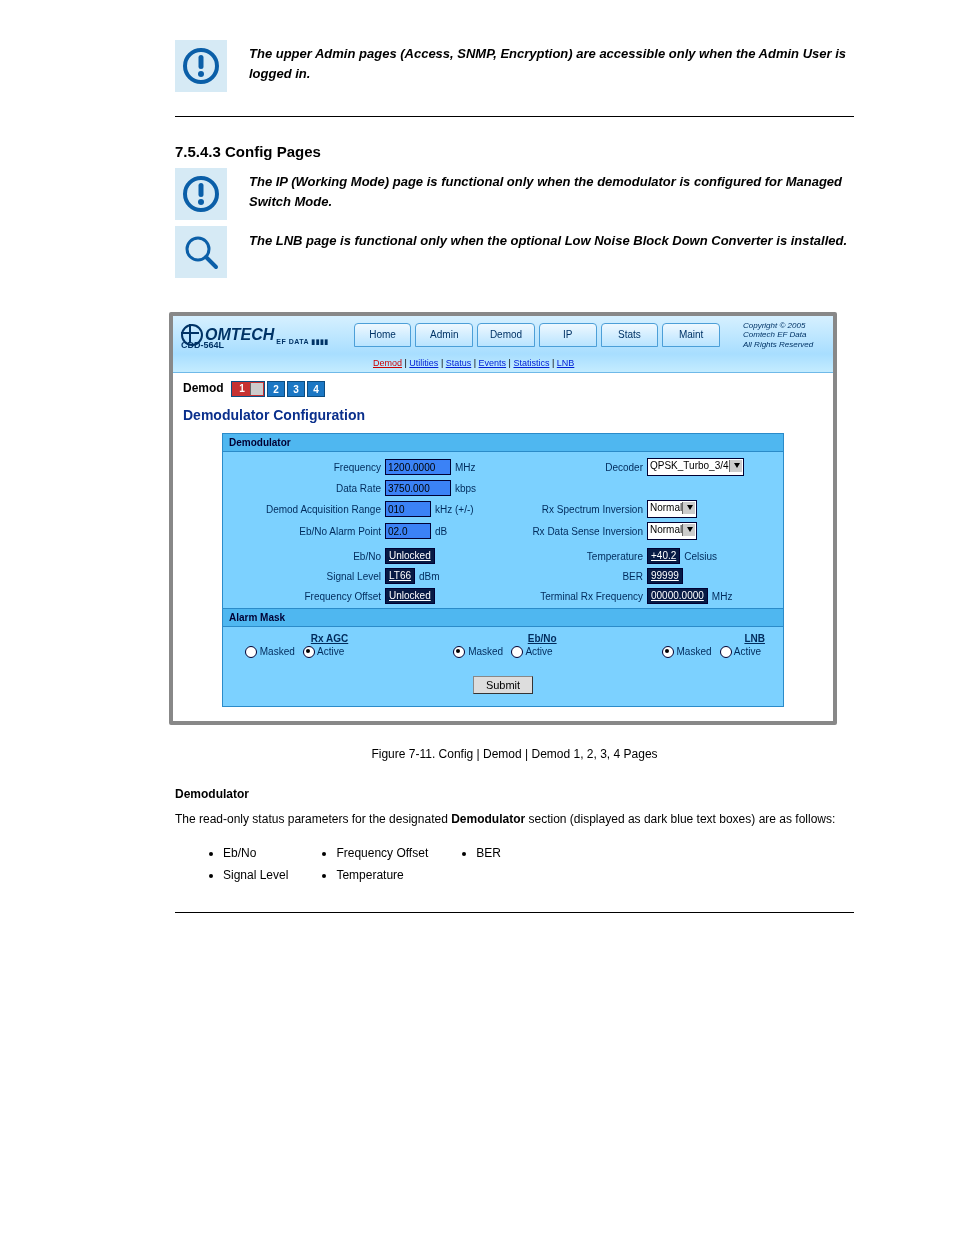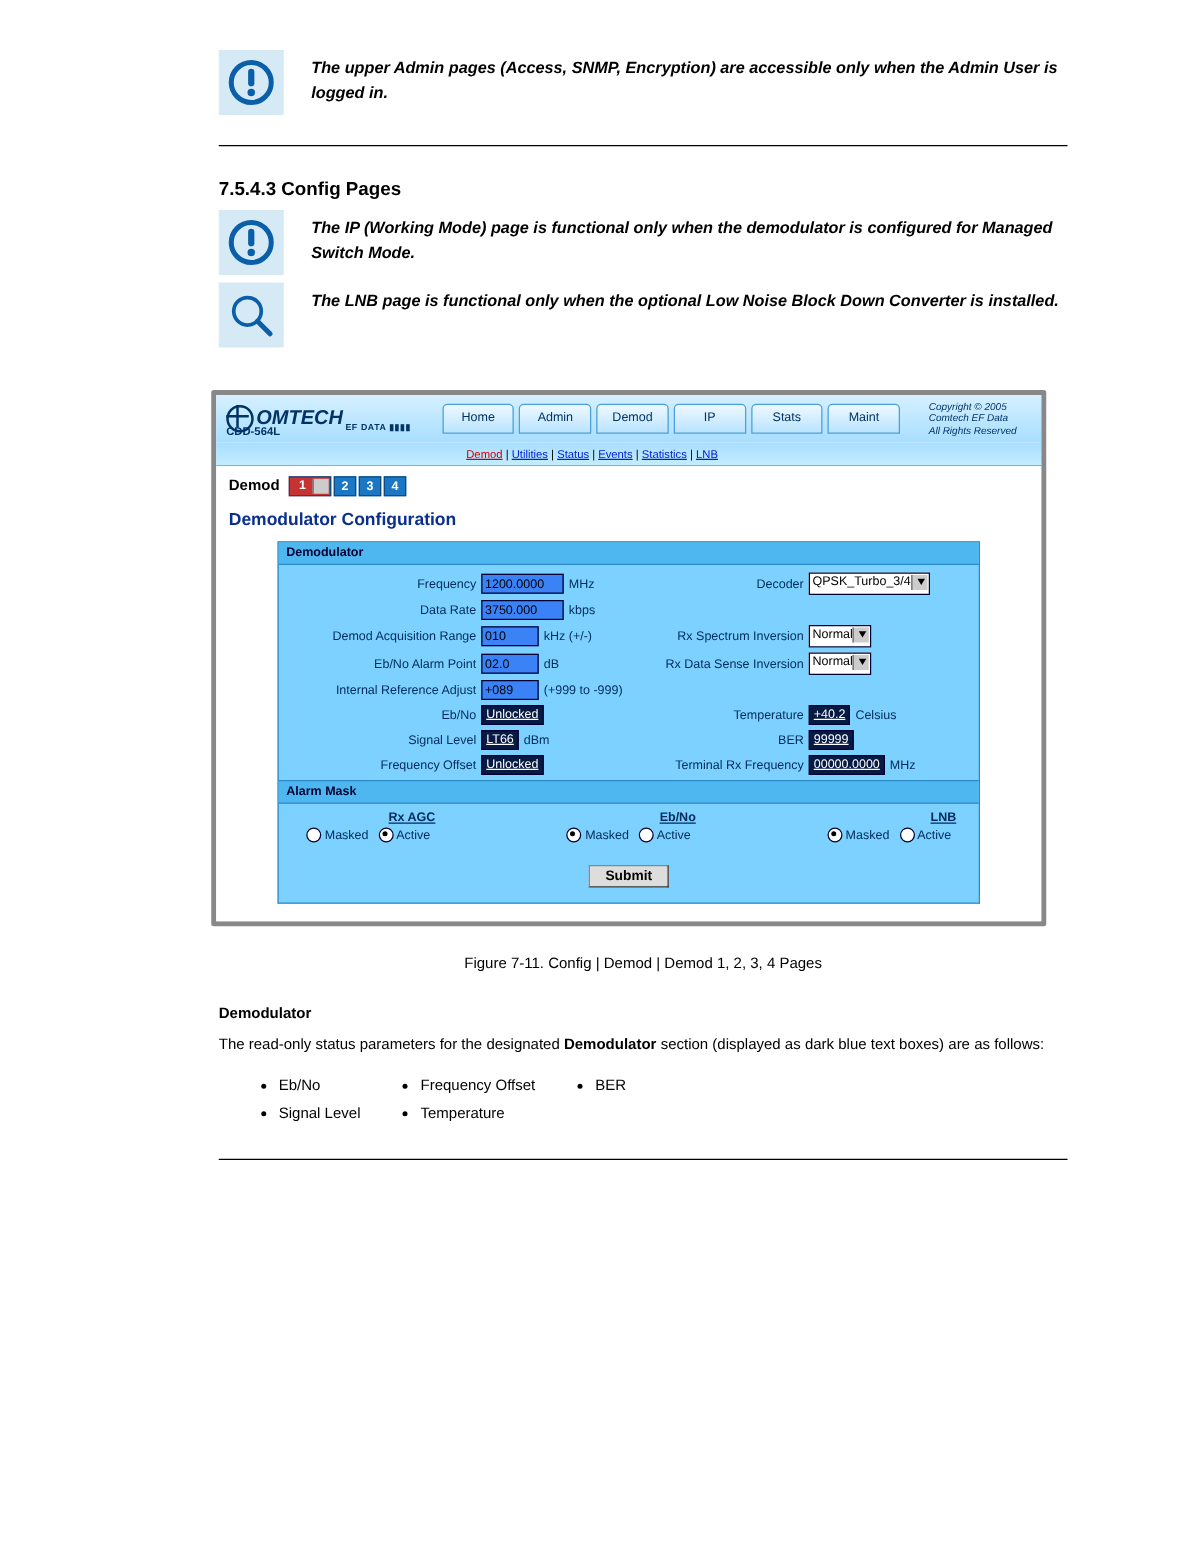--- a/index.html
+++ b/index.html
@@ -103,21 +103,21 @@
   .sel .arr{position:absolute;right:3px;top:4px;width:0;height:0;border-left:3px solid transparent;border-right:3px solid transparent;border-top:5px solid #000;z-index:1;}
   .ro { background:#071a44; color:#fff; border:1px solid #003; height:14px; line-height:14px; font-size:10px; padding:0 3px; display:inline-block;text-decoration:underline;}
   .unit { font-size:10px; color:#002b5c; margin-left:4px;}
   .alarm-row { display:flex; justify-content:space-between; padding:6px 18px 10px; }
   .alarm-grp { text-align:right; font-size:10px; color:#002b5c;}
   .alarm-grp .ttl { text-decoration:underline; font-weight:bold; margin-bottom:2px;}
   .alarm-grp label { margin:0 4px; font-size:10px;}
   .radio { appearance:none; width:10px;height:10px;border:1px solid #003;border-radius:50%;display:inline-block;vertical-align:middle;background:#fff;position:relative;}
   .radio.checked::after{content:"";position:absolute;left:2px;top:2px;width:4px;height:4px;border-radius:50%;background:#000;}
   .submit-row { text-align:center; padding:8px 0 12px;}
-  .submit-btn { background:#ddd;border:1px outset #888;padding:2px 12px;font-size:11px;cursor:pointer;font-weight:bold;}
+  .submit-btn { background:#ddd;border:1px outset #888;padding:2px 12px;font-size:11px;cursor:pointer;}
   .fig-caption { text-align:center; font-size:12px; margin:16px 0 26px; }
   .body-h { font-weight:bold; font-size:12px; margin-bottom:10px;}
   .body-p { font-size:12px; margin:0 0 18px; line-height:1.35;}
   .bullet-cols { display:flex; gap:30px; margin-left:30px; margin-bottom:22px;}
   .bullet-cols ul { margin:0; padding-left:18px; }
   .bullet-cols li { margin-bottom:8px; font-size:12px;}
 </style>
 </head>
 <body>
 
@@ -229,25 +229,20 @@
               <div class="lbl">Eb/No Alarm Point</div>
               <input class="fld w40" value="02.0" style="">
               <span class="unit">dB</span>
             </div>
             <div class="col right">
               <div class="lbl">Rx Data Sense Inversion</div>
               <span class="sel">Normal<span class="arr"></span></span>
             </div>
           </div>
           <div class="row">
-            <div class="col">
-              <div class="lbl">Internal Reference Adjust</div>
-              <input class="fld w40" value="+089" style="">
-              <span class="unit">(+999 to -999)</span>
-            </div>
           </div>
           <div class="row">
             <div class="col">
               <div class="lbl">Eb/No</div>
               <span class="ro">Unlocked</span>
             </div>
             <div class="col right">
               <div class="lbl">Temperature</div>
               <span class="ro">+40.2</span>
               <span class="unit">Celsius</span>

